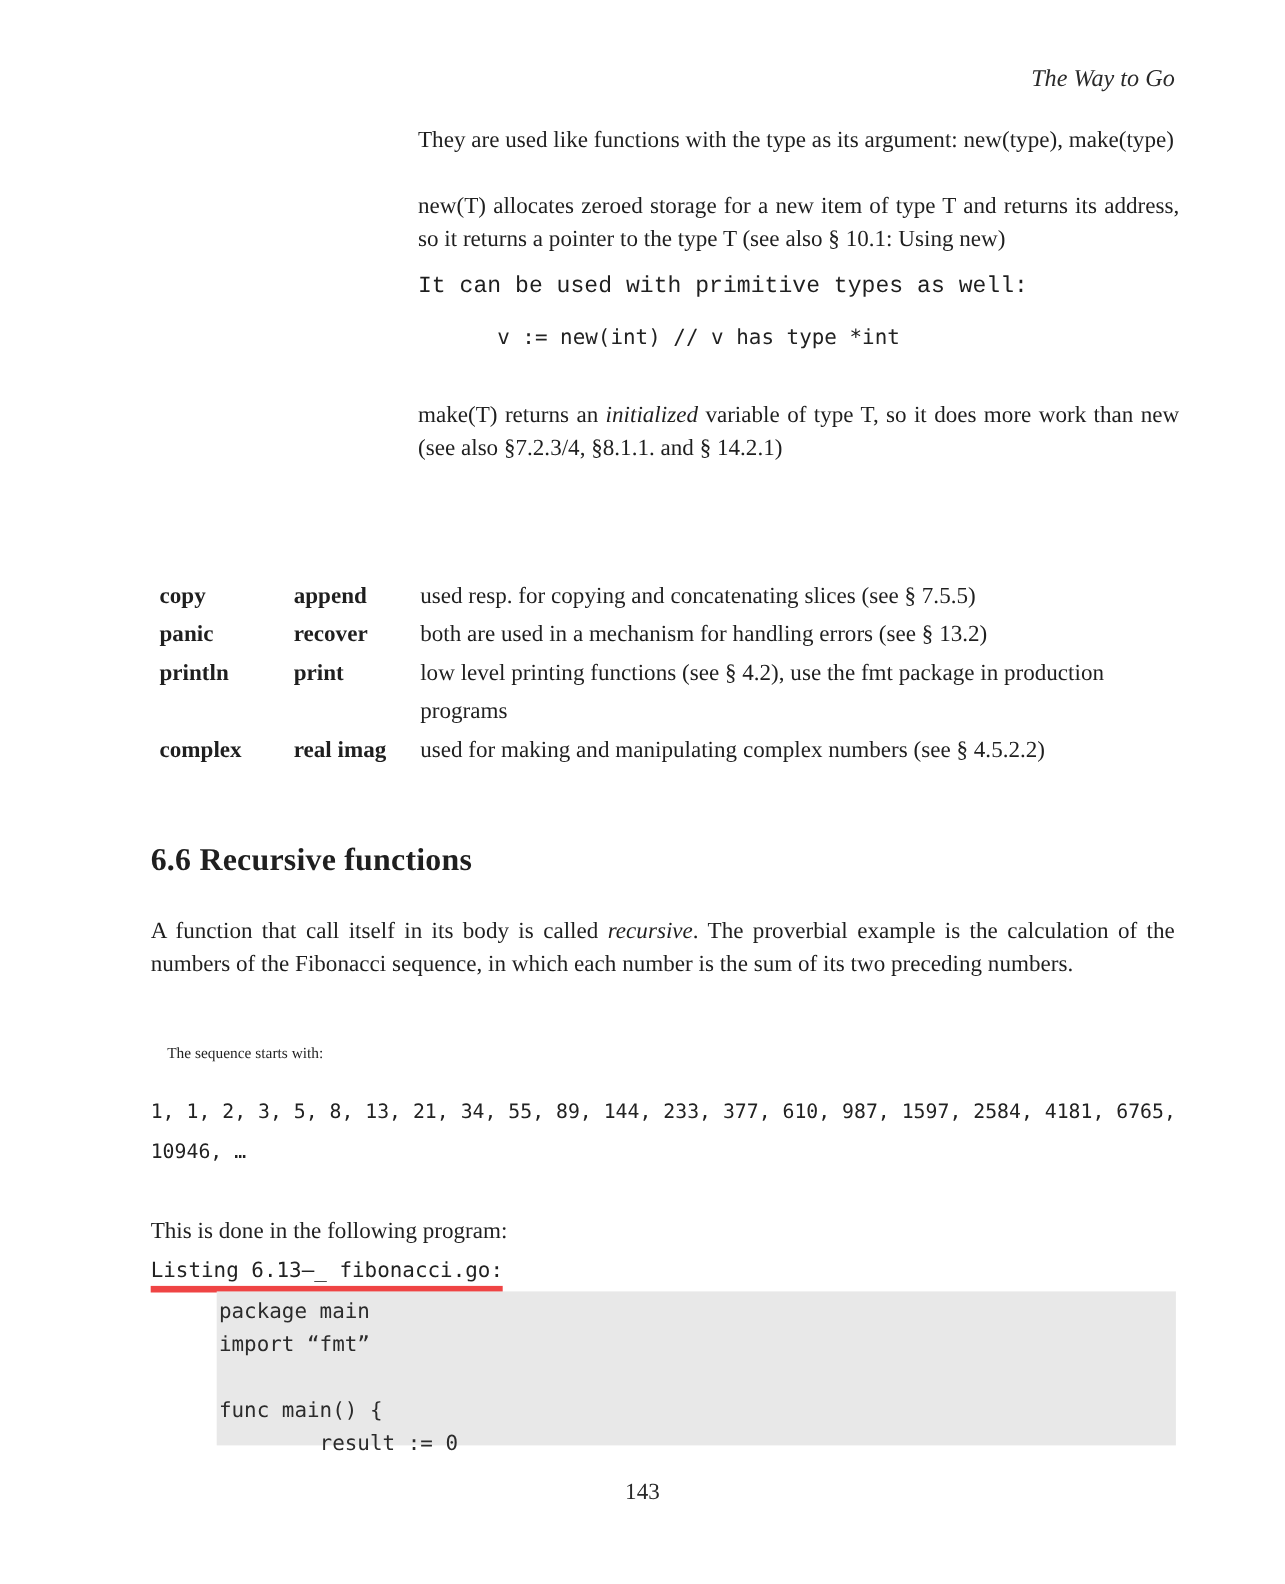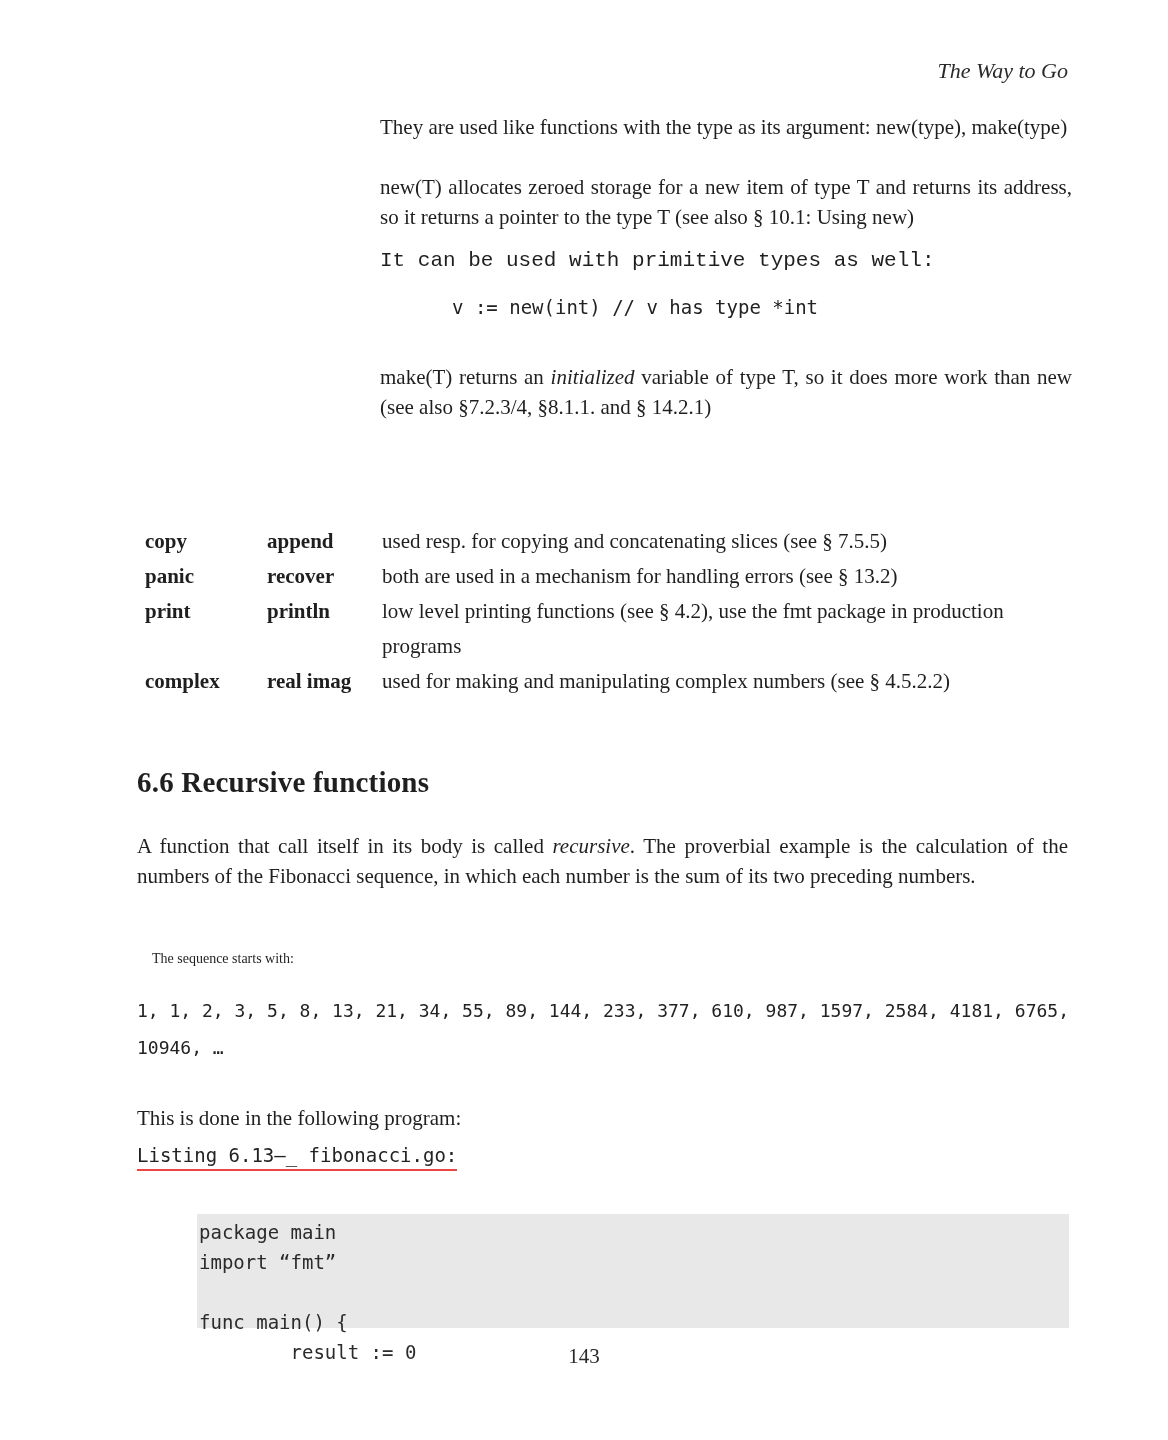--- a/index.html
+++ b/index.html
@@ -54,26 +54,25 @@
   .fib-sequence{
     position:absolute;left:137px;top:992px;width:945px;
     font-size:18px;line-height:37px;color:#222;
   }
   .program-intro{
     position:absolute;left:137px;top:1082px;font-size:21px;line-height:30px;
   }
   .listing-caption{
     position:absolute;left:137px;top:1144px;
     font-size:19px;color:#222;
-    border-bottom:2px solid #ef4444;padding-bottom:3px;
+    border-bottom:6px solid #ef4444;padding-bottom:3px;
   }
   .code-block{
-    position:absolute;left:197px;top:1174px;width:872px;height:114px;
+    position:absolute;left:197px;top:1174px;width:872px;height:140px;
     background:#e8e8e8;
-    margin-top:40px;
   }
   .code-block pre{
     margin:0;padding:3px 0 0 2px;
     font-family:"DejaVu Sans Mono", monospace;
     font-size:19px;line-height:30px;color:#2b2b2b;
   }
   .page-number{
     position:absolute;left:0;top:1344px;width:100%;
     text-align:center;font-size:21px;color:#2a2a2a;
   }
@@ -93,22 +92,22 @@
 
 <div class="builtin-table">
   <div class="kw">copy</div>
   <div class="kw">append</div>
   <div class="desc">used resp. for copying and concatenating slices (see § 7.5.5)</div>
 
   <div class="kw">panic</div>
   <div class="kw">recover</div>
   <div class="desc">both are used in a mechanism for handling errors (see § 13.2)</div>
 
+  <div class="kw">println</div>
   <div class="kw">print</div>
-  <div class="kw">println</div>
   <div class="desc">low level printing functions (see § 4.2), use the fmt package in production programs</div>
 
   <div class="kw">complex</div>
   <div class="kw">real imag</div>
   <div class="desc">used for making and manipulating complex numbers (see § 4.5.2.2)</div>
 </div>
 
 <h2 class="section-heading">6.6 Recursive functions</h2>
 
 <p class="body-para"><span>A function that call itself in its body is called </span><span class="italic">recursive</span><span>. The proverbial example is the calculation of the numbers of the Fibonacci sequence, in which each number is the sum of its two preceding numbers.</span></p>

